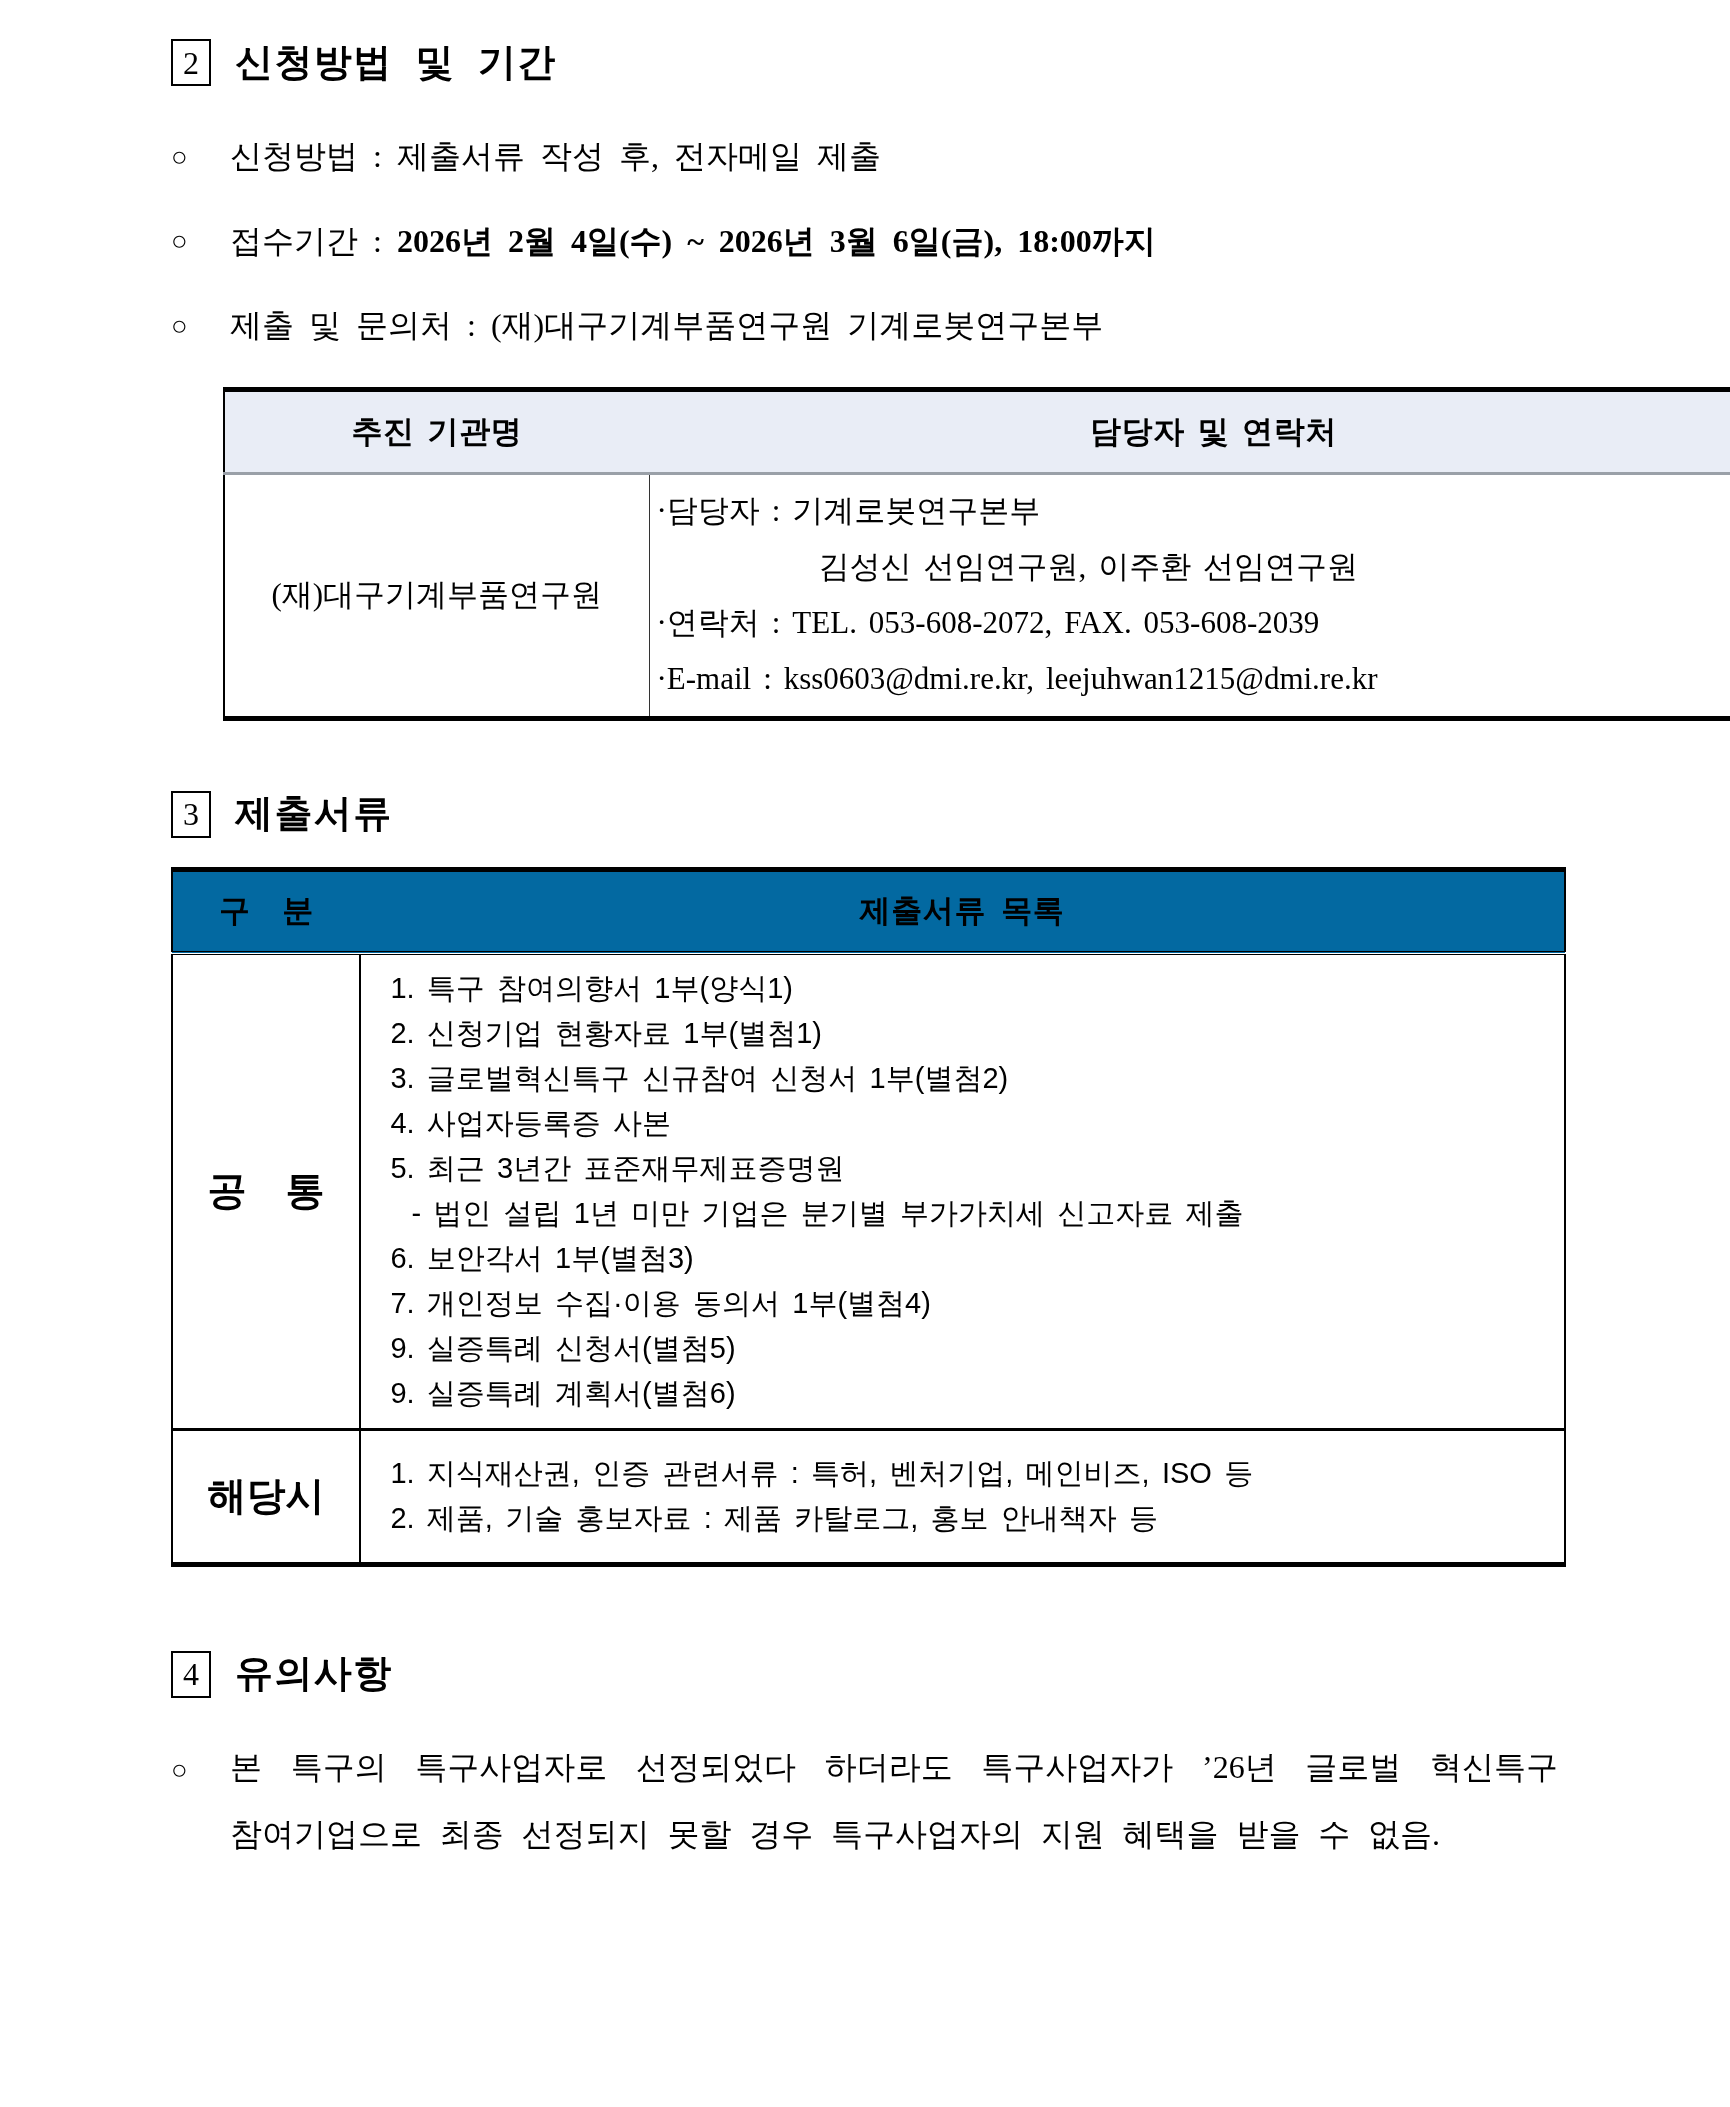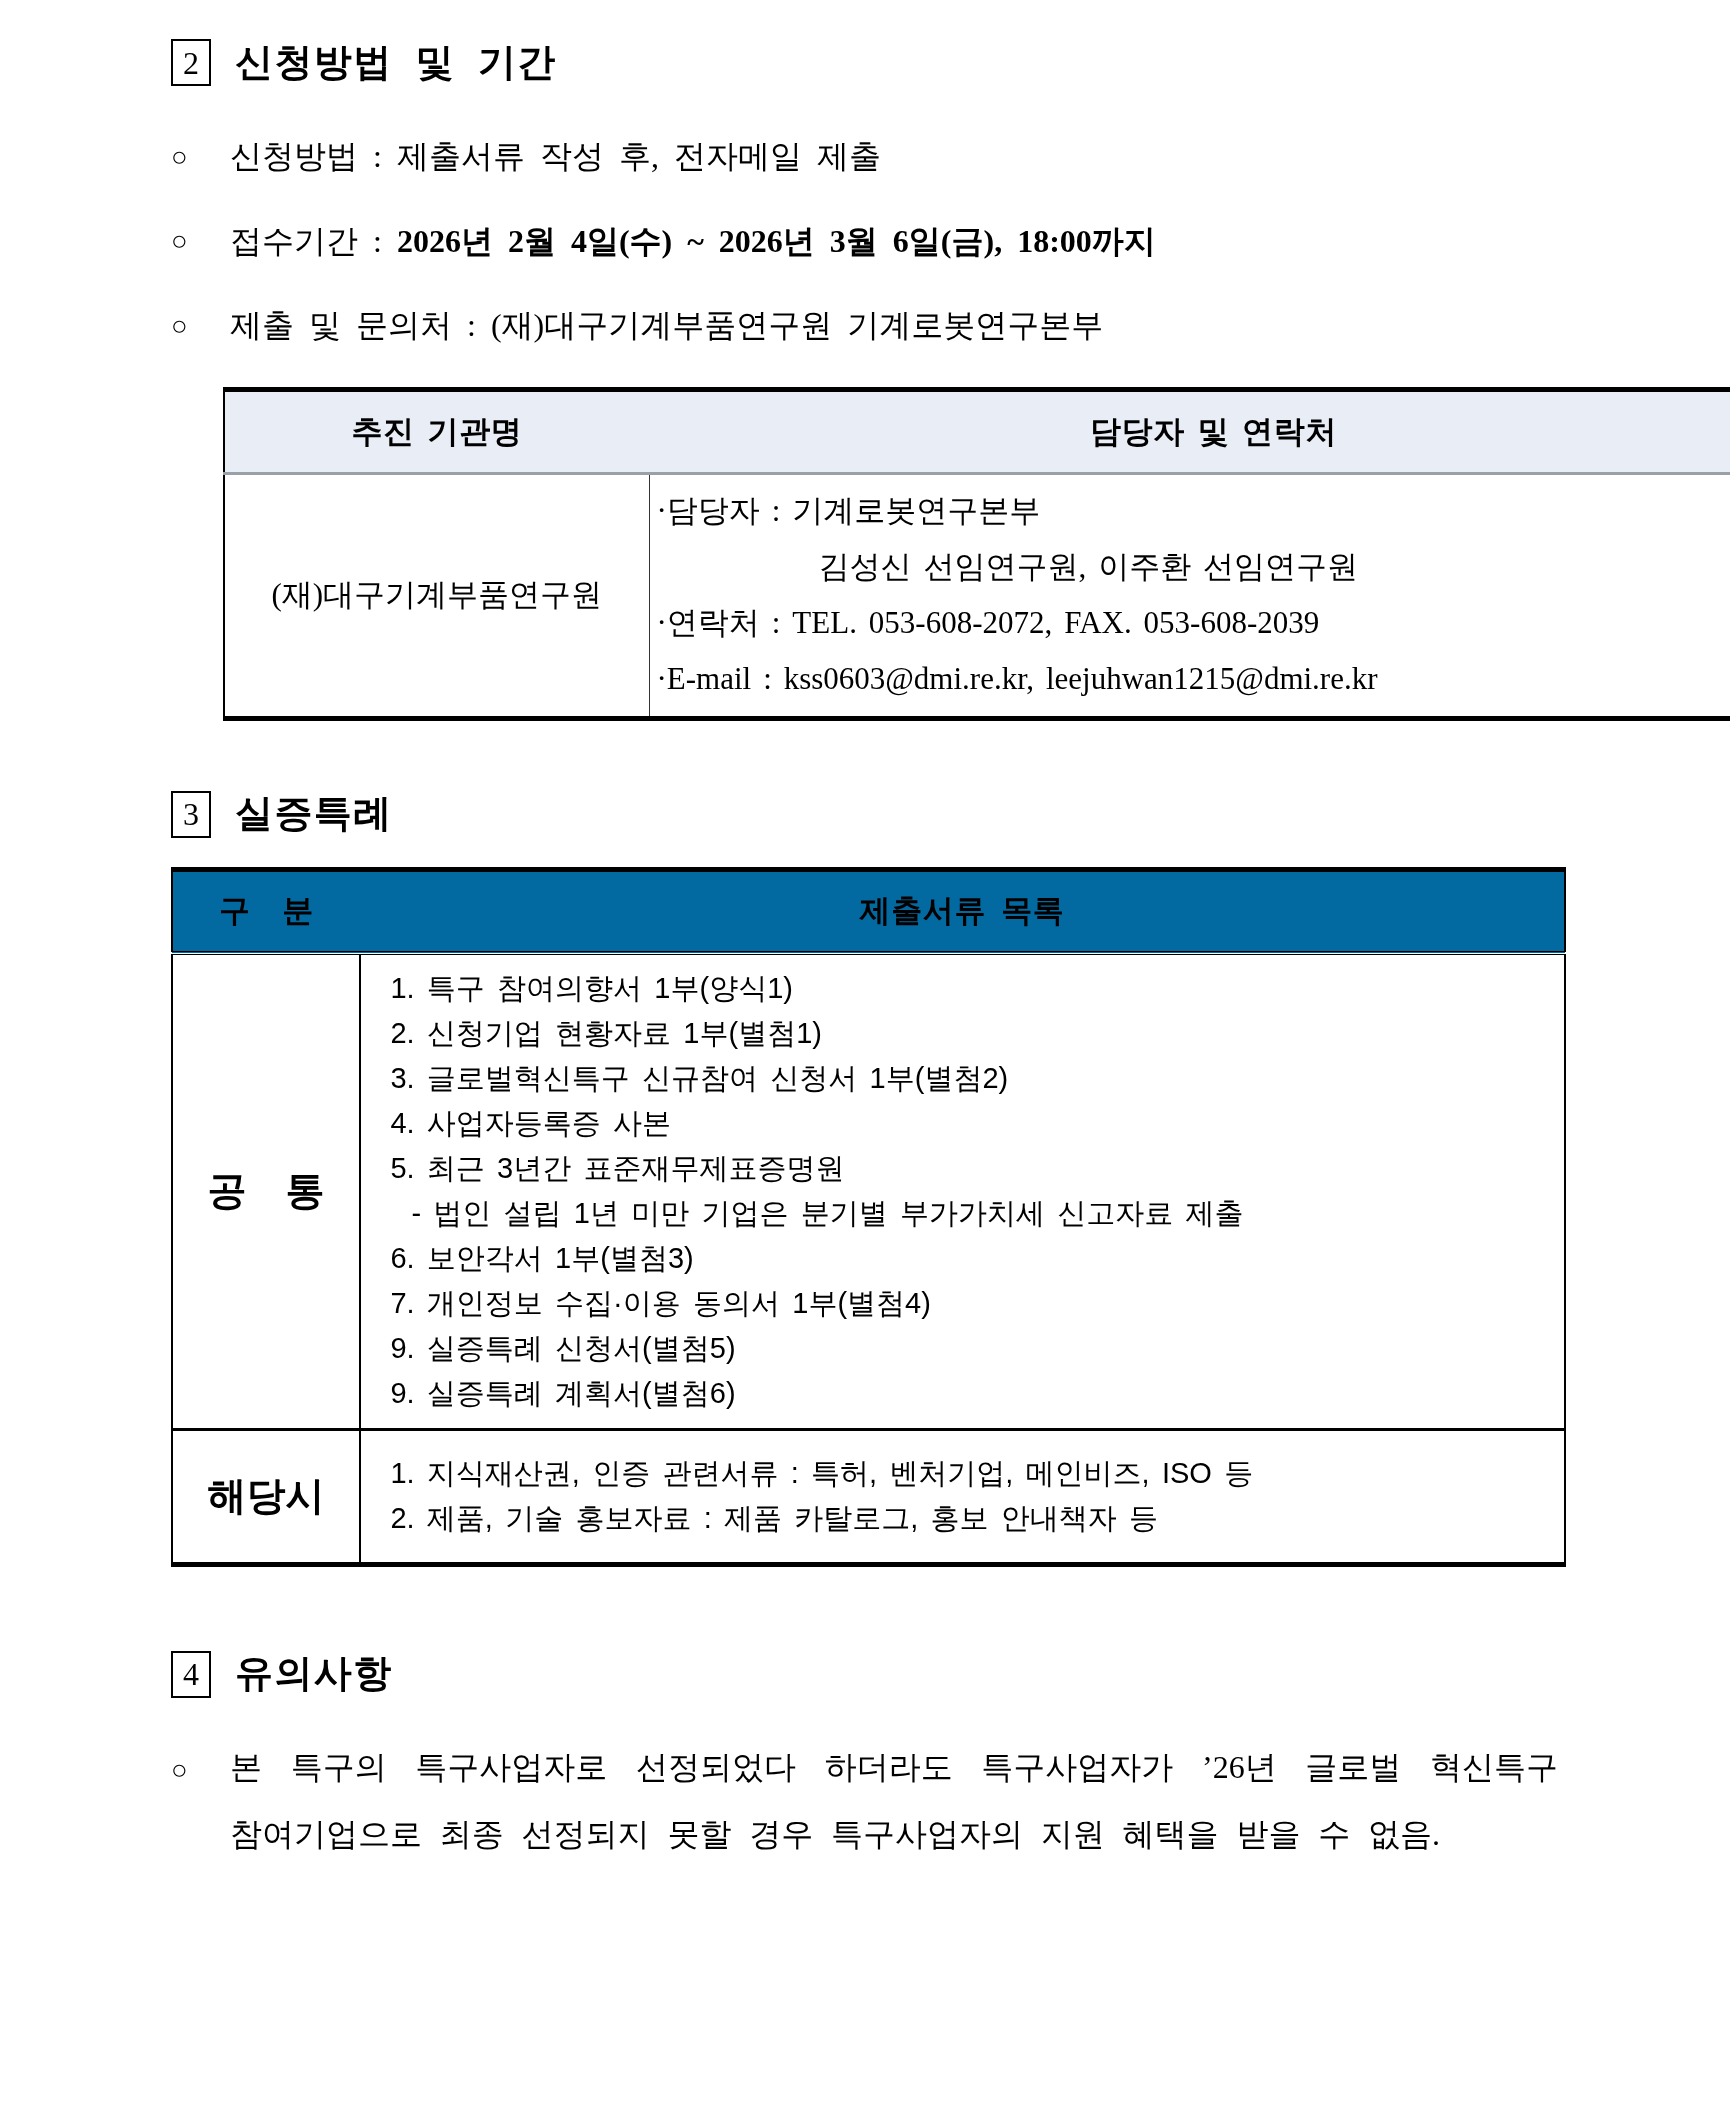--- a/index.html
+++ b/index.html
@@ -140,21 +140,21 @@
             <div class="cline">·연락처 : TEL. 053-608-2072, FAX. 053-608-2039</div>
             <div class="cline">·E-mail : kss0603@dmi.re.kr, leejuhwan1215@dmi.re.kr</div>
           </td>
         </tr>
       </tbody>
         </table>
     </div>
 
     <div class="sec sec3">
       <span class="sec-num">3</span>
-      <span class="sec-title">실증특례</span>
+      <span class="sec-title">제출서류</span>
     </div>
 
     <div class="t2wrap">
       <table class="t2">
         <tbody>
             <tr>
           <th class="colA">구　분</th>
           <th>제출서류 목록</th>
         </tr>
         <tr class="rowsep">

